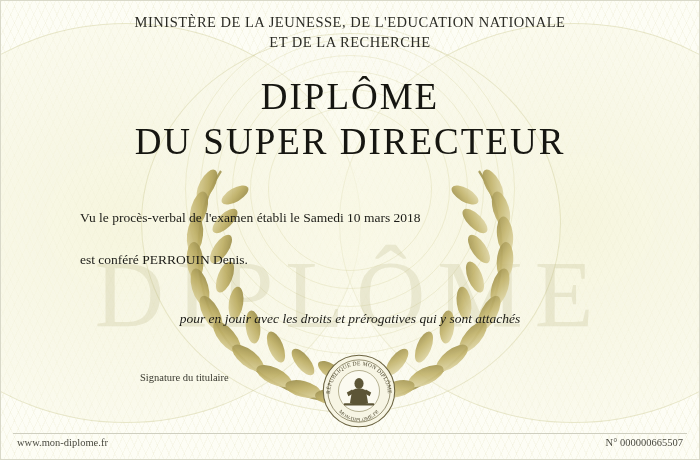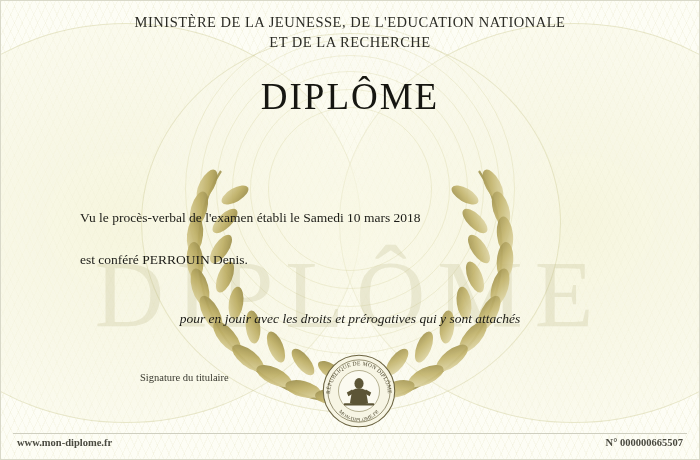--- a/index.html
+++ b/index.html
@@ -157,21 +157,20 @@
     z-index: 6;
   }
 
   
   .footer {
     position: absolute;
     left: 0; right: 0;
     bottom: 6px;
     height: 20px;
     z-index: 7;
-    font-weight: bold;
   }
   .footer-rule {
     position: absolute;
     left: 12px; right: 12px;
     top: 0;
     border-top: 1px solid #cfcfc0;
   }
   .footer-left {
     position: absolute;
     left: 16px; top: 4px;
@@ -270,20 +269,21 @@
 
   <div class="content">
 
     <div class="ministry">
       <span>MINISTÈRE DE LA JEUNESSE, DE L'EDUCATION NATIONALE</span>
       <span class="line2">ET DE LA RECHERCHE</span>
     </div>
 
     <div class="title">
       <span>DIPLÔME</span>
+      <span class="t2">DU SUPER DIRECTEUR</span>
     </div>
 
     <div class="body-text">
       <p>Vu le procès-verbal de l'examen établi le Samedi 10 mars 2018</p>
       <p>est conféré PERROUIN Denis.</p>
     </div>
 
     <div class="enjoy">pour en jouir avec les droits et prérogatives qui y sont attachés</div>
 
     <div class="sig-left">Signature du titulaire</div>

